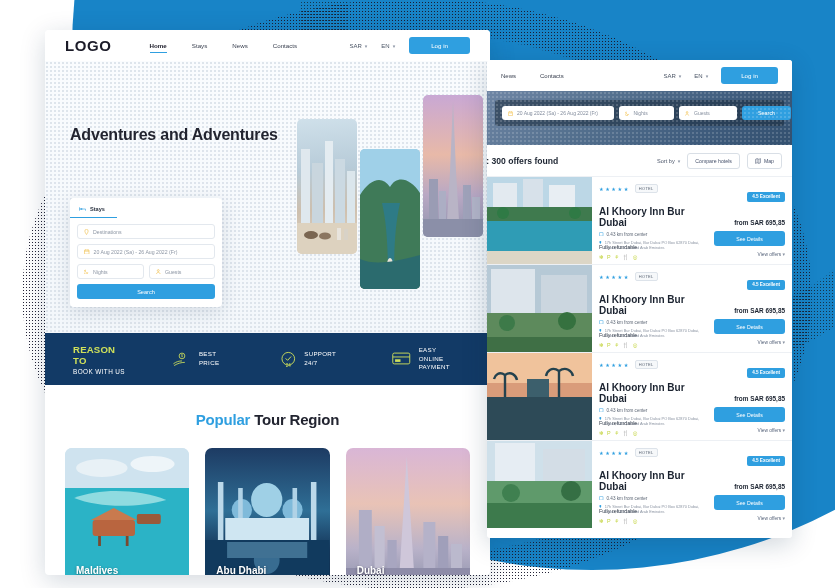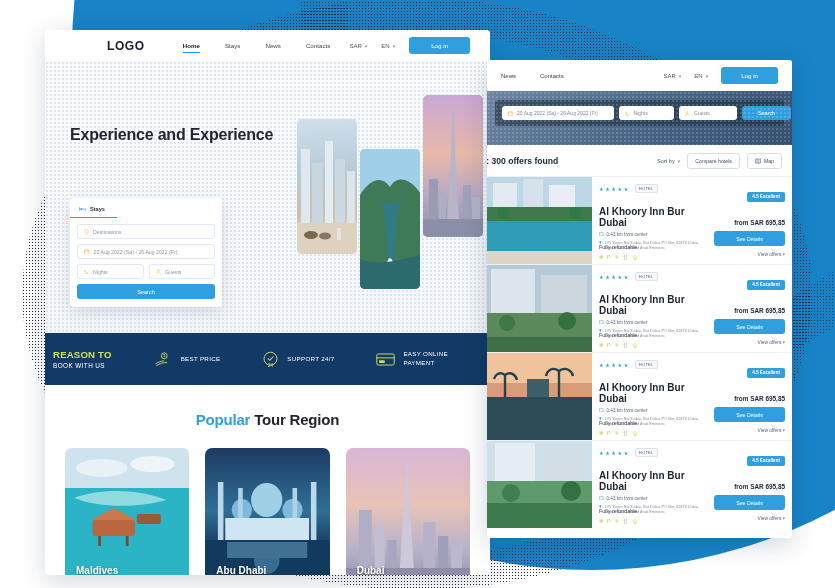--- a/index.html
+++ b/index.html
@@ -33,21 +33,21 @@
   
   .win-left{
     position:absolute; left:45px; top:30px; width:445px; height:545px;
     background:#fff; border-radius:4px; overflow:hidden;
     box-shadow:0 6px 26px rgba(10,40,70,.18);
   }
   .navbar{
     height:31px; background:#fff; display:flex; align-items:center;
     padding:0 20px; position:relative; z-index:3;
   }
-  .logo{ font-size:12px; font-weight:bold; letter-spacing:.6px; color:#1b1b28;margin-left:42px; }
+  .logo{ font-size:15px; font-weight:bold; letter-spacing:.6px; color:#1b1b28; }
   .nav-links{ display:flex; gap:25px; margin-left:38px; }
   .nav-links a{ font-size:6.2px; color:#3a4150; text-decoration:none; position:relative; }
   .nav-links a.active{ color:#1b1b28; font-weight:bold; }
   .nav-links a.active:after{
     content:""; position:absolute; left:0; right:0; bottom:-4px; height:1.3px; background:#2f9fe0;
   }
   .nav-right{ margin-left:auto; display:flex; align-items:center; gap:14px; }
   .sel{ font-size:6px; color:#4b5565; display:flex; gap:3px; align-items:center; }
   .caret{ font-size:5px; color:#8a93a3; }
   .btn-login{
@@ -93,21 +93,21 @@
   .himg1{ left:5px; top:58px; width:60px; height:135px;
     background:linear-gradient(175deg,#cfe0ea 0%,#b7cbd8 38%,#cdbfae 66%,#e2d6c6 100%); }
   .himg2{ left:68px; top:88px; width:60px; height:140px;
     background:linear-gradient(180deg,#8fc4e0 0%,#4d7f5a 32%,#2e6b63 62%,#1d5a55 100%); }
   .himg3{ left:131px; top:34px; width:60px; height:142px;
     background:linear-gradient(180deg,#c9a8d4 0%,#e8b9a8 42%,#b9a8c4 70%,#8f93ad 100%); }
   .himg .sil{ position:absolute; bottom:0; left:0; right:0; }
 
   
   .reason{
-    height:52px; background:#123a66; display:flex; align-items:center; padding:0 8px; gap:4px;
+    height:52px; background:#123a66; display:flex; align-items:center; padding:0 28px; gap:4px;
   }
   .reason-title .t1{ font-size:9.6px; font-weight:bold; color:#cfe05a; letter-spacing:.2px; }
   .reason-title .t2{ font-size:6.4px; color:#ffffff; letter-spacing:.4px; margin-top:2px;}
   .reason-item{ display:flex; align-items:center; gap:8px; margin-left:38px; }
   .reason-item .txt{ font-size:6.2px; color:#ffffff; letter-spacing:.3px; line-height:1.45; }
 
   .popular{ padding-top:26px; text-align:center; }
   .popular h2{ font-size:15px; font-weight:bold; color:#222430; letter-spacing:-.2px; }
   .popular h2 span{ color:#2f9fe0; }
   .dest-row{ display:flex; gap:16px; padding:20px 20px 0; }
@@ -225,21 +225,21 @@
           <span class="caret">▾</span>
         </div>
         <button class="btn-login">Log in</button>
       </div>
     </div>
 
     <div class="hero">
       <div class="hero-dots"></div>
 
       <div class="hero-title">
-        <div class="l2">Experience and Experience</div>
+        <div class="l2">Adventures and Adventures</div>
       </div>
 
       <div class="searchcard">
         <div class="sc-tab">
           <svg width="7" height="6" viewBox="0 0 16 12">
             <path d="M1 2v8M1 6h14v4M4 5h3v2H4z" fill="none" stroke="#2f9fe0" stroke-width="1.4"></path>
           </svg>
           <span>Stays</span>
         </div>
         <div class="sc-body">

